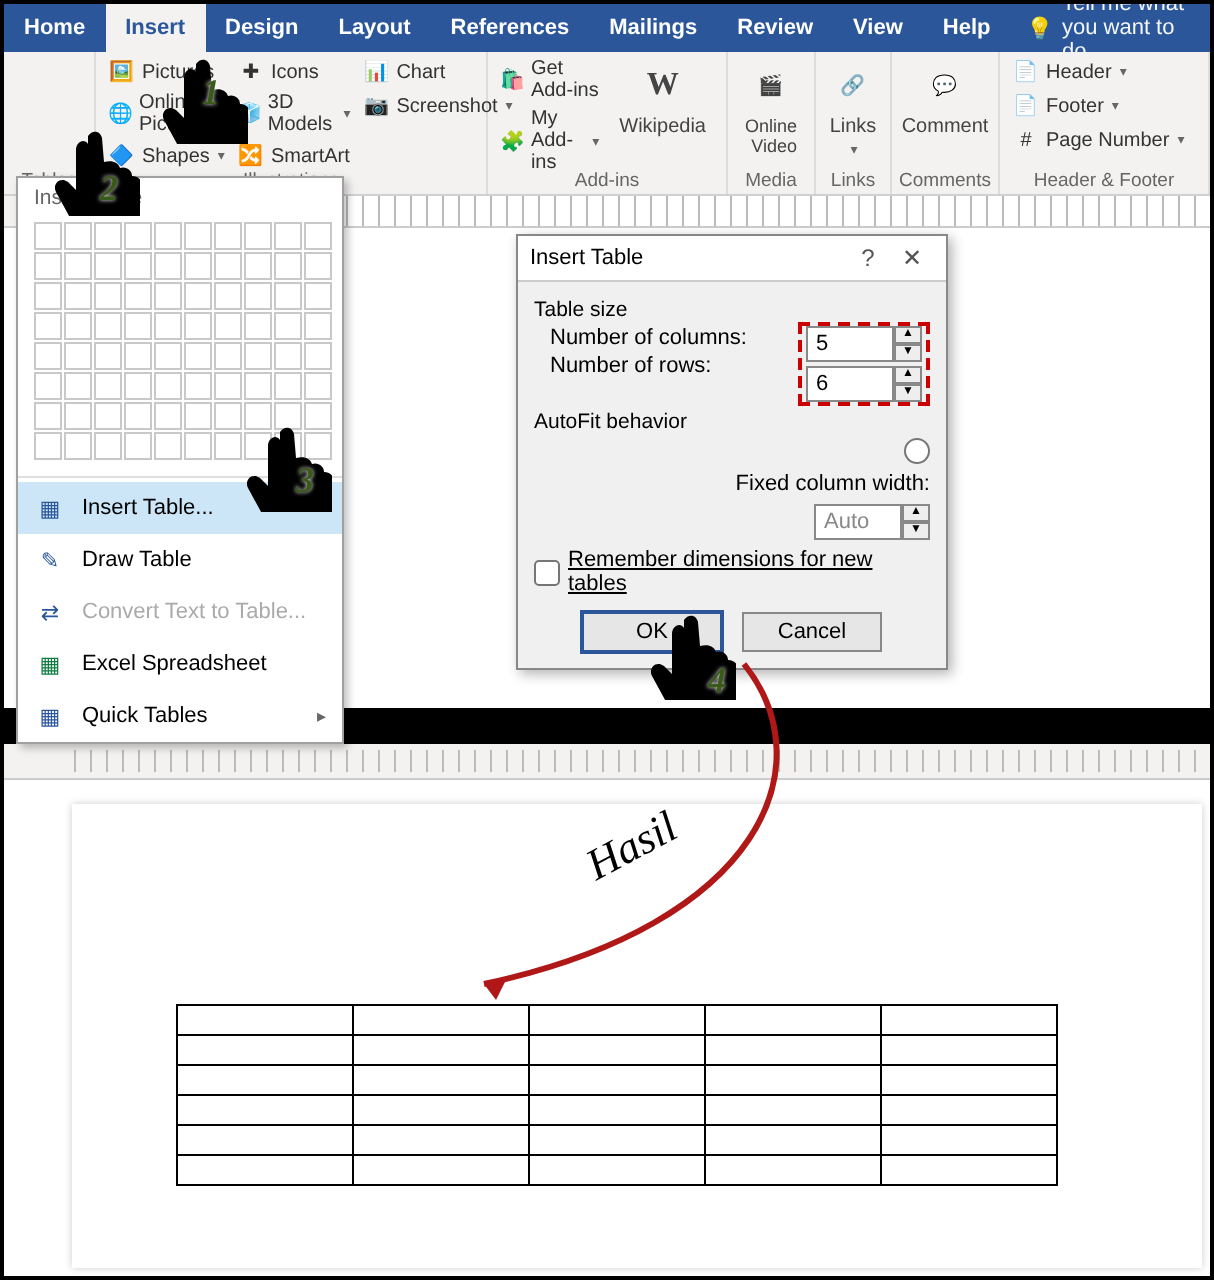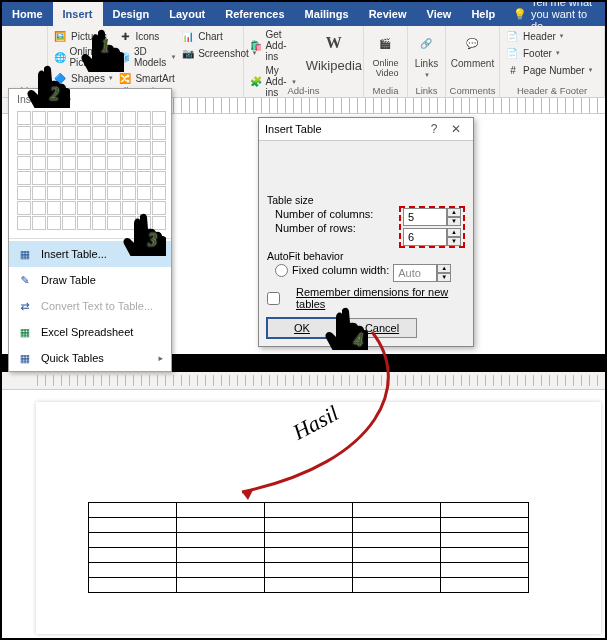--- a/index.html
+++ b/index.html
@@ -40,34 +40,34 @@
   .menuitem .ico { width: 16px; height: 16px; display:inline-flex; align-items:center; justify-content:center; color:#2b579a; }
   .menuitem.hi { background: #cde6f7; }
   .menuitem.disabled { color: #aaa; cursor: default; }
   .menuitem .arrow { margin-left: auto; font-size: 9px; color: #666; }
 
   
   .dialog { position: absolute; left: 256px; top: 115px; width: 216px; background: #f0f0f0; border: 1px solid #888; box-shadow: 2px 2px 6px rgba(0,0,0,.3); z-index: 10; font-size: 11px; color: #000; }
   .dialog .titlebar { display:flex; align-items:center; padding: 4px 6px; background:#fff; border-bottom:1px solid #ccc;}
   .dialog .titlebar .t { flex:1; }
   .dialog .titlebar .wbtn { width:22px; text-align:center; color:#555; cursor:pointer; font-size:12px;}
-  .dlgbody { padding: 6px 8px 8px 8px; margin-top: 45px; }
+  .dlgbody { padding: 6px 8px 8px 8px; }
   .fs { margin: 2px 0 2px 0; }
   .fstitle { font-size: 10.5px; margin-bottom: 2px; }
   .fldrow { display:flex; align-items:flex-start; margin: 2px 0 2px 8px; }
   .fldrow label { flex: 1; }
   .spin { display:flex; align-items:center; }
   .spin input { width: 44px; height: 18px; font-size: 11px; padding: 0 4px; background:#fff; border:1px solid #888; }
   .spin .ud { display:flex; flex-direction:column; }
   .spin .ud span { width:14px; height:9px; border:1px solid #888; background:#eee; font-size:6px; line-height:7px; text-align:center; cursor:pointer;}
   .redbox { border: 2px dashed #c00; padding: 0 2px; }
-  .radio { display:flex; align-items:flex-start; gap:4px; margin: 1px 0 1px 8px; }
+  .radio { display:flex; align-items:flex-end; gap:4px; margin: 1px 0 1px 8px; flex-direction: column; }
   .radio input[type=radio]{ margin:0; }
-  .chk { display:flex; align-items:center; gap:16px; margin: 4px 0 0 0; }
-  .dlgbtns { display:flex; gap:10px; margin-top:8px;text-decoration:underline; }
+  .chk { display:flex; align-items:center; gap:4px; margin: 4px 0 0 0; }
+  .dlgbtns { display:flex; justify-content:center; gap:10px; margin-top:8px; }
   .dlgbtns button { width:70px; height:20px; font-size:11px; border:1px solid #888; background:#e6e6e6; cursor:pointer; }
   .dlgbtns button.def { border:1px solid #2b579a; outline:1px solid #2b579a; }
 
   
   .blackbar { position:absolute; left:0; right:0; top:352px; height:18px; background:#000; }
   .hruler2 { position:absolute; left:0; right:0; top:370px; height:18px; background:#f3f2f1; border-bottom:1px solid #ccc;}
   .hruler2 .ticks { left:28px; background: repeating-linear-gradient(to right, transparent 0 7px, #bbb 7px 8px); position:absolute; top:3px; bottom:3px; right:0;}
   .page { position:absolute; left:34px; right:4px; top:400px; bottom:4px; background:#fff; box-shadow: 0 0 4px rgba(0,0,0,.2);}
   .resulttable { position:absolute; left:86px; top:500px; border-collapse: collapse; }
   .resulttable td { border:1px solid #000; width:88px; height:15px; }
@@ -166,21 +166,21 @@
             <span>Get Add-ins</span>
           </span>
         <span class="mini">
             <span class="ico">🧩</span>
             <span>My Add-ins</span>
             <span class="drop">▾</span>
           </span>
       </div>
       <div class="bigbtn">
         <span class="ico" style="font:700 16px serif">W</span>
-        <span style="font-size:13px">Wikipedia</span>
+        <span style="font-size:10px">Wikipedia</span>
       </div>
     </div>
     <span class="label">Add-ins</span>
   </div>
 
   <div class="group" style="width:44px">
     <div class="bigbtn">
       <span class="ico">🎬</span>
       <span style="white-space:pre;text-align:right;font-size:9px;line-height:10px">Online
 Video</span>

